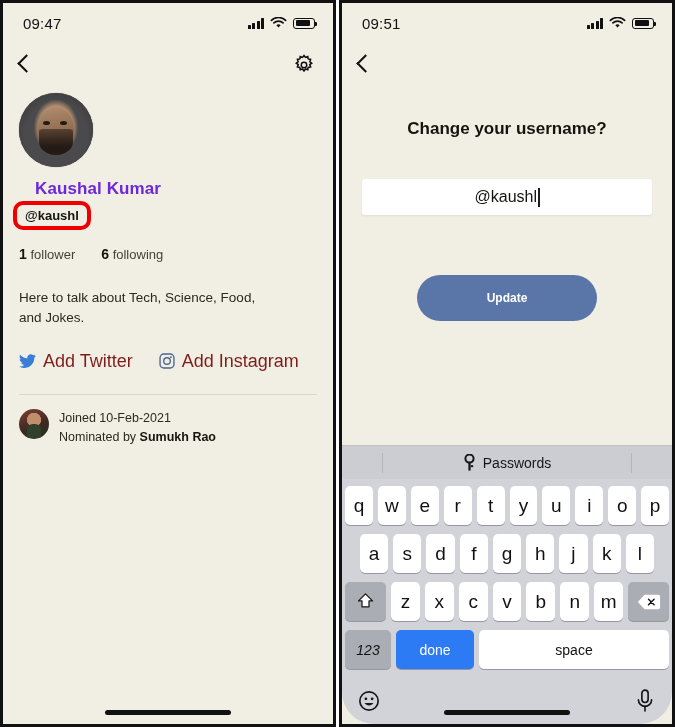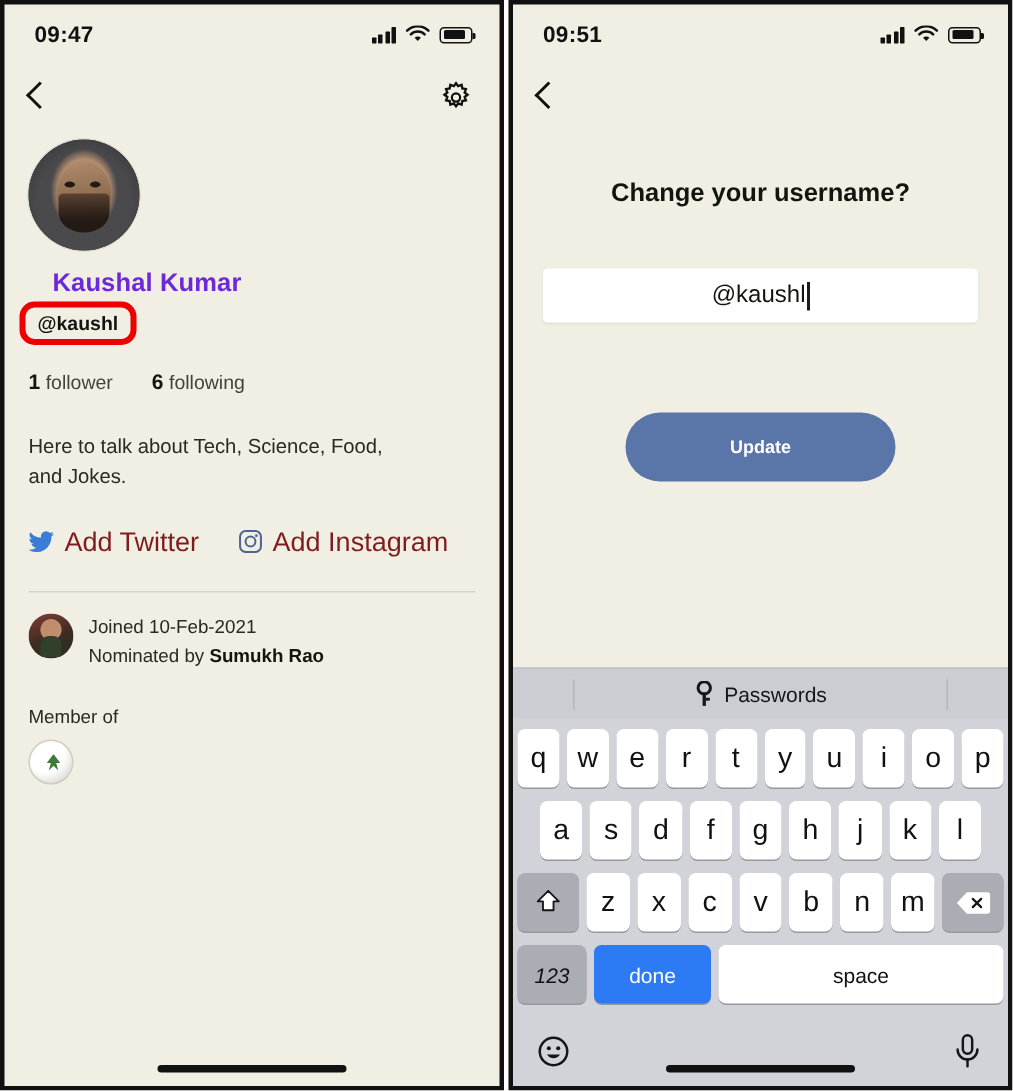--- a/index.html
+++ b/index.html
@@ -23,21 +23,21 @@
   
   .statusbar {
     height:40px;
     display:flex;
     align-items:center;
     justify-content:space-between;
     padding:0 18px 0 20px;
   }
   .status-time {
     font-size:15px;
-    font-weight:bold;
+    font-weight:normal;
     color:#111;
     letter-spacing:.2px;
   }
   .status-icons { display:flex; align-items:center; gap:6px; }
   .bars { display:flex; align-items:flex-end; gap:1.5px; height:11px; }
   .bars i { width:3px; background:#111; border-radius:.5px; display:block; }
   .bars i:nth-child(1){height:4px;}
   .bars i:nth-child(2){height:6px;}
   .bars i:nth-child(3){height:8px;}
   .bars i:nth-child(4){height:11px;}
@@ -170,20 +170,21 @@
     margin:60px auto 0 auto;width:180px;height:46px;border-radius:24px;
     background:#5A76A8;display:flex;align-items:center;justify-content:center;
     color:#fff;font-size:12px;font-weight:bold;cursor:pointer;border:none;
     font-family:"Liberation Sans", sans-serif;
   }
 
   
   .keyboard{
     position:absolute;left:0;right:0;bottom:0;background:#D1D3D9;
     padding-bottom:0;
+    border-radius:32px;
   }
   .kb-toolbar{
     height:34px;display:flex;align-items:center;justify-content:center;gap:7px;
     background:#CBCDD3;border-top:1px solid #bfc1c7;position:relative;cursor:pointer;
   }
   .kb-toolbar .t{ font-size:14px;color:#16161a; }
   .kb-toolbar::before,.kb-toolbar::after{
     content:"";position:absolute;top:7px;height:20px;width:1px;background:#b3b5bb;
   }
   .kb-toolbar::before{ left:40px; }
@@ -289,24 +290,20 @@
   <div class="joined">
     <div class="mini-av"></div>
     <div class="joined-lines">
       <div>Joined 10-Feb-2021</div>
       <div>
         <span>Nominated by </span><b>Sumukh Rao</b>
       </div>
     </div>
   </div>
 
-  <div class="memberof">
-    <div class="lbl">Member of</div>
-    <div class="club"></div>
-  </div>
 
   <div class="home-ind"></div>
 </div>
 
 <div class="phone">
 
   <div class="statusbar">
     <div class="status-time">09:51</div>
     <div class="status-icons">
       <div class="bars">

